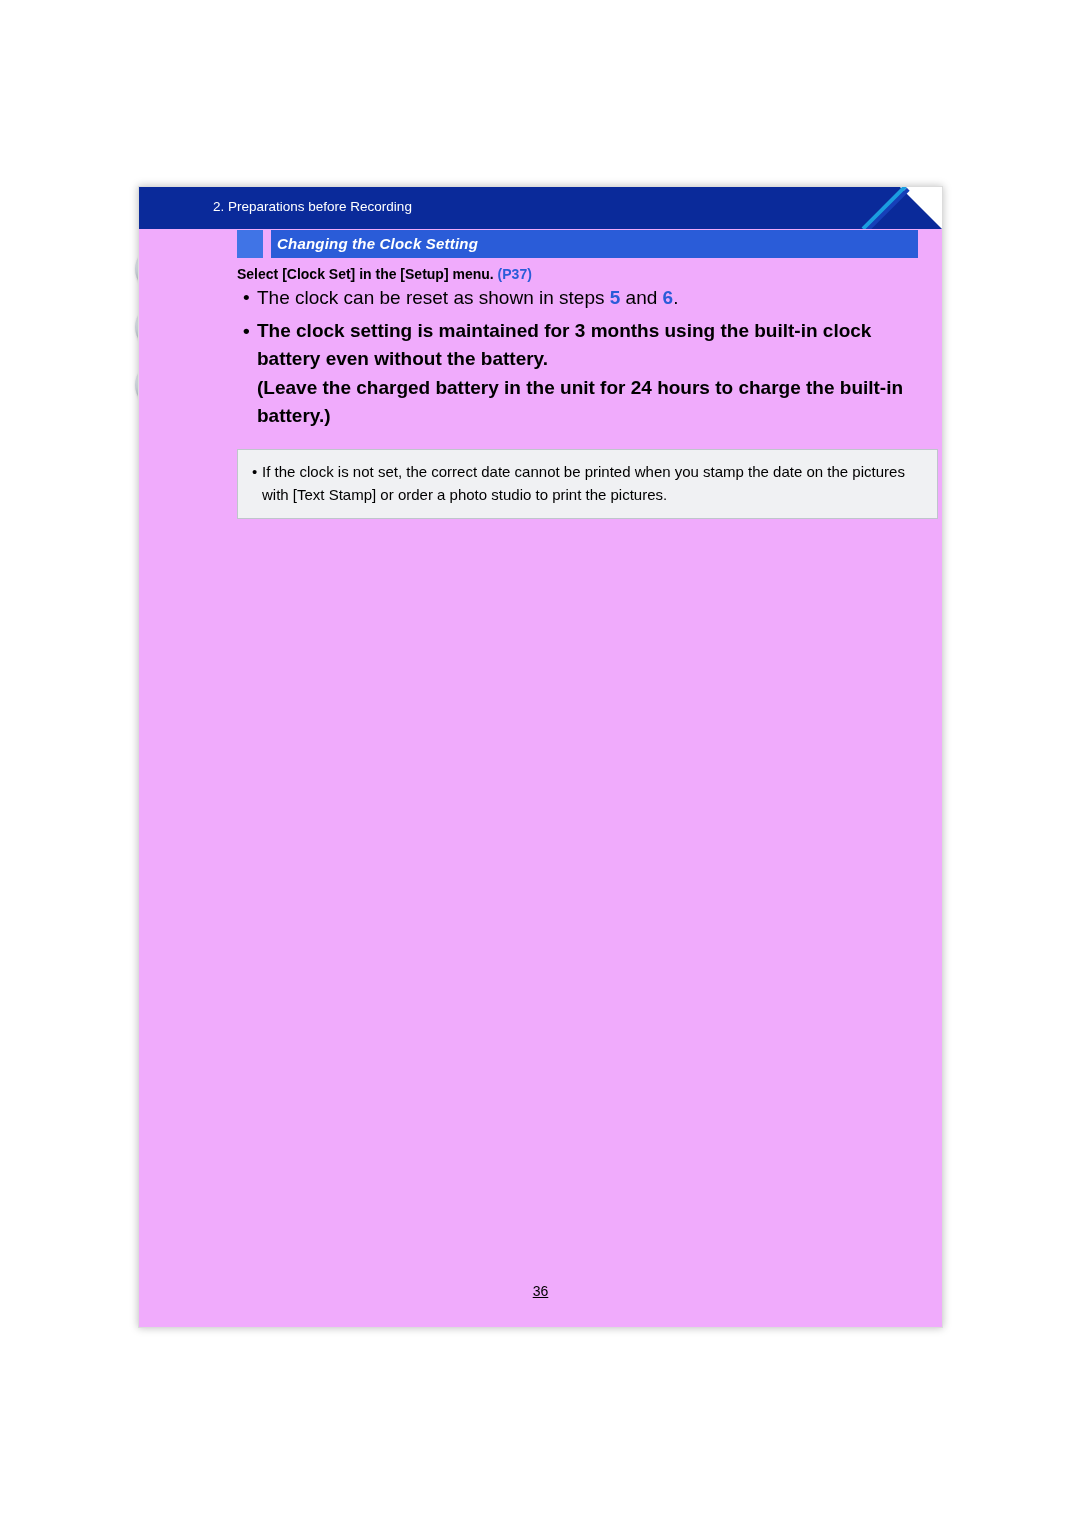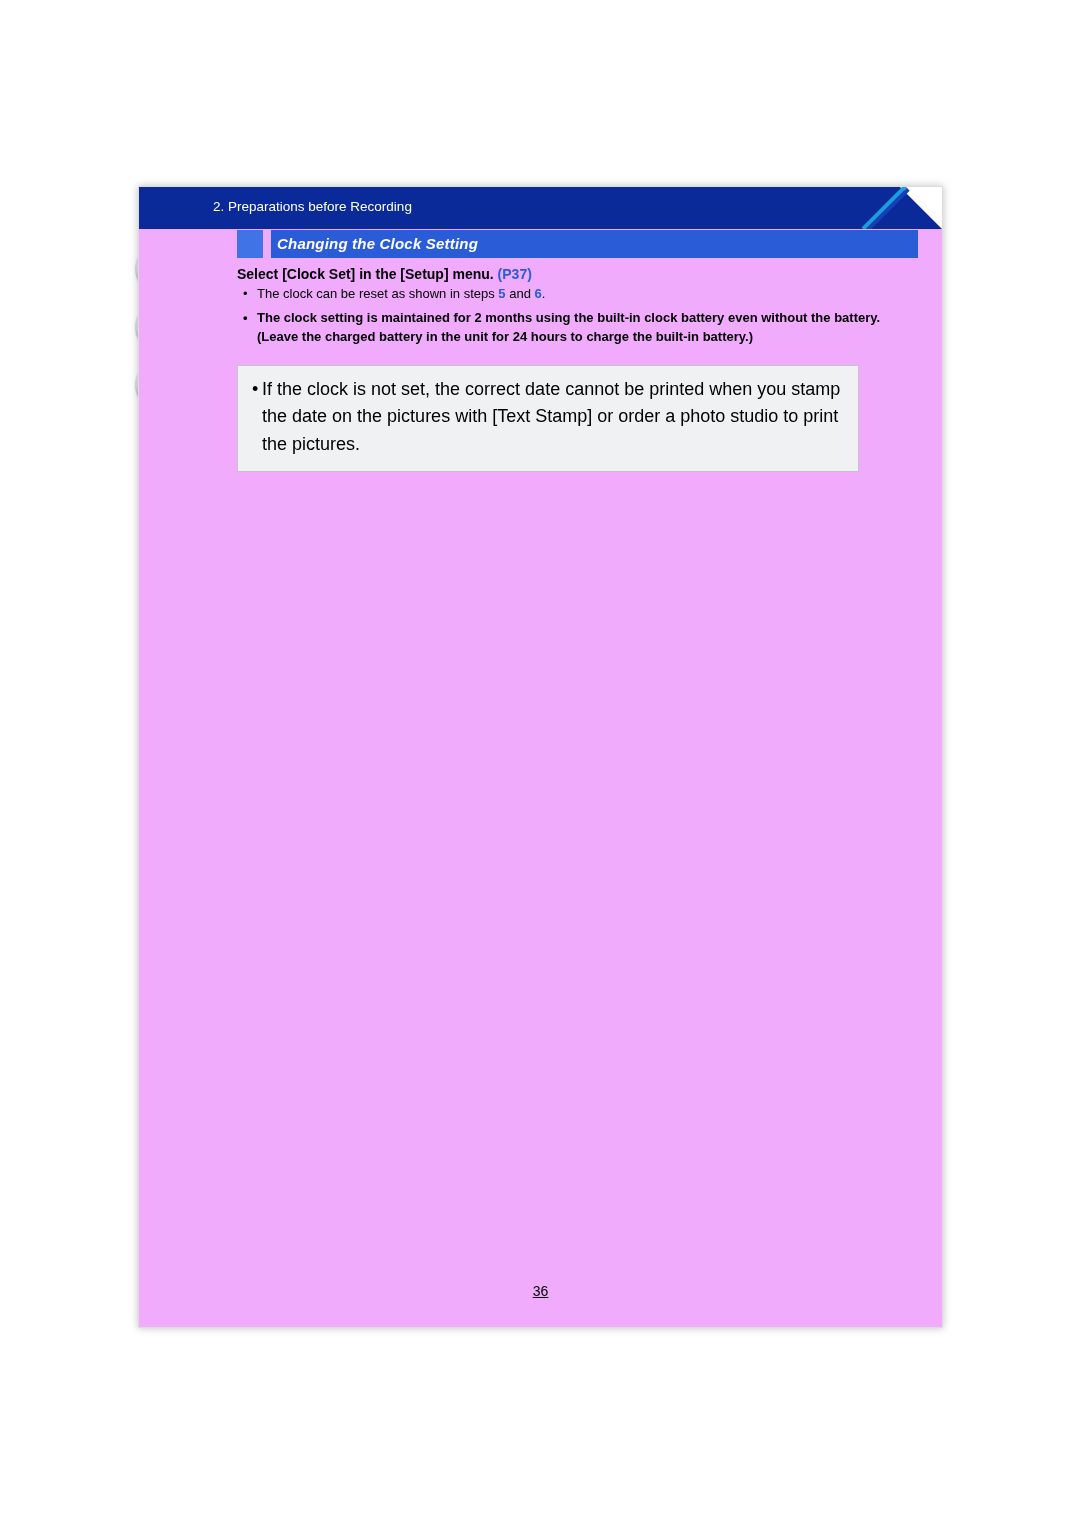--- a/index.html
+++ b/index.html
@@ -128,42 +128,42 @@
   ul.notes {
     margin: 2px 0 0 0;
     padding-left: 14px;
     list-style: none;
   }
   ul.notes > li {
     position: relative;
     padding-left: 6px;
     margin-bottom: 4px;
     line-height: 1.5;
-    font-size: 13px;
+    font-size: 19px;
   }
   ul.notes > li::before {
     content: "•";
     position: absolute;
     left: -8px;
     top: 0;
   }
   .step-num {
     color: #2a5cd8;
     font-weight: bold;
   }
   .bold {
     font-weight: bold;
   }
   .note-box {
     margin: 18px 0 0 0;
-    width: 622px;
+    width: 701px;
     border: 1px solid #bfc5cc;
     background: #f0f1f3;
     padding: 10px 14px 12px 14px;
-    font-size: 18px;
+    font-size: 15px;
     line-height: 1.55;
     box-sizing: border-box;
   }
   .note-box .bullet {
     display: block;
     position: relative;
     padding-left: 10px;
   }
   .note-box .bullet::before {
     content: "•";
@@ -229,21 +229,21 @@
       <div class="instr">
         <span>Select [Clock Set] in the [Setup] menu.</span>
         <span class="pref">(P37)</span>
       </div>
 
       <ul class="notes">
         <li>
           <span>The clock can be reset as shown in steps </span><span class="step-num">5</span><span> and </span><span class="step-num">6</span><span>.</span>
         </li>
         <li class="bold">
-          <span>The clock setting is maintained for 2 months using the built-in clock battery even without the battery.</span><br>
+          <span>The clock setting is maintained for 3 months using the built-in clock battery even without the battery.</span><br>
           <span>(Leave the charged battery in the unit for 24 hours to charge the built-in battery.)</span>
         </li>
       </ul>
 
       <div class="note-box">
         <span class="bullet">If the clock is not set, the correct date cannot be printed when you stamp the date on the pictures with [Text Stamp] or order a photo studio to print the pictures.</span>
       </div>
     </div>
 
     <div class="page-number">

